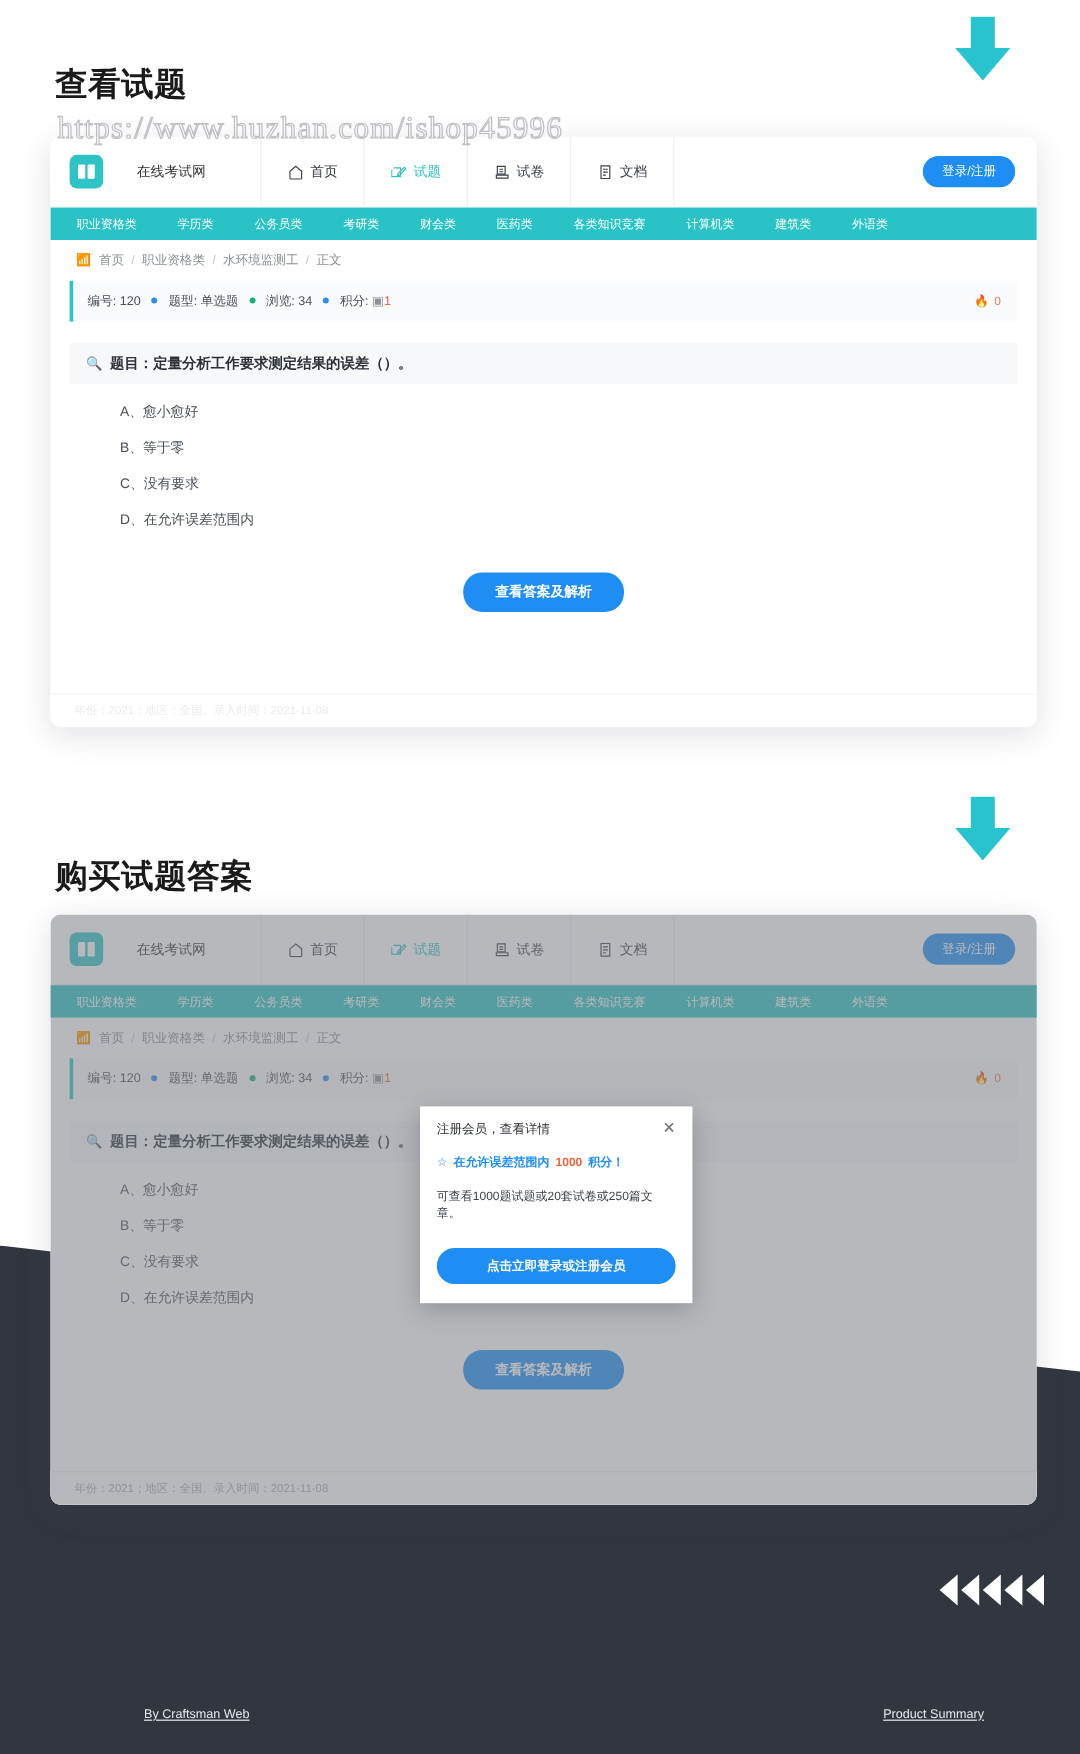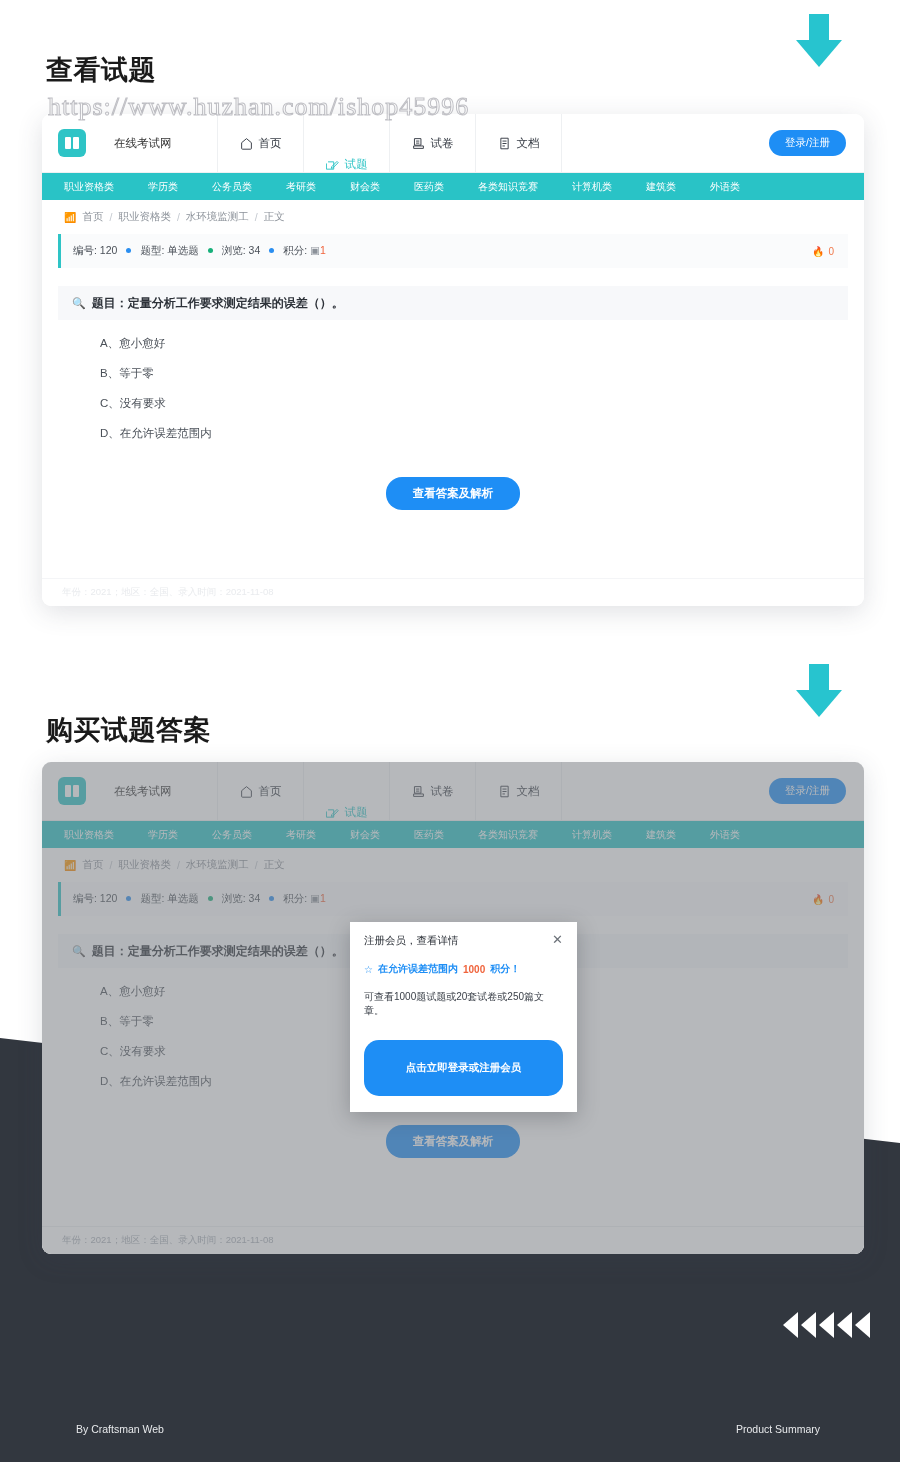--- a/index.html
+++ b/index.html
@@ -100,21 +100,21 @@
   .logo-box svg { display: block; }
   .brand-name { font-size: 11.5px; color: #333; white-space: nowrap; }
 
   .nav-item {
     display: flex; align-items: center; justify-content: center; gap: 6px;
     width: 86px;
     border-right: 1px solid #eef0f2;
     font-size: 11.5px; color: #3b4049;
     cursor: pointer;
   }
-  .nav-item.active { color: #2ec4c6; align-items: flex-end; }
+  .nav-item.active { color: #2ec4c6; }
   .nav-item svg { display: block; }
   .nav-spacer { flex: 1; }
   .login-wrap { display: flex; align-items: center; padding-right: 18px; }
   .login-btn {
     background: #1e8ef5; color: #fff;
     font-size: 10.5px;
     border: none; border-radius: 13px;
     padding: 6px 16px;
     cursor: pointer;
     white-space: nowrap;
@@ -233,21 +233,21 @@
   .modal-promo .num { color: #f0643c; }
   .modal-desc {
     font-size: 10px; color: #3b4049;
     margin-bottom: 22px;
   }
   .modal-btn {
     display: block; width: 100%;
     background: #1e8ef5; color: #fff;
     border: none; border-radius: 15px;
     font-size: 10.5px; font-weight: bold;
-    padding: 21px 0;
+    padding: 8px 0;
     cursor: pointer;
   }
 
   
   .tri-row {
     position: absolute;
     right: 30px; top: 1312px;
     display: flex; gap: 3px;
     z-index: 6;
   }
@@ -257,23 +257,24 @@
     border-bottom: 13px solid transparent;
     border-right: 15px solid #ffffff;
   }
 
   
   .bottombar {
     position: absolute;
     left: 0; right: 0; top: 1414px;
     height: 30px;
     display: flex; align-items: center; justify-content: space-between;
-    padding: 0 80px 0 76px;
+    padding: 0 80px 0 120px;
     color: #e8eaec; font-size: 10.5px;
     z-index: 6;
+    text-decoration: underline;
   }
 </style>
 </head>
 <body>
 
 <div class="dark-slab"></div>
 
 <div class="down-arrow" id="arrow-1">
   <div class="shaft"></div>
     <div class="head"></div>

